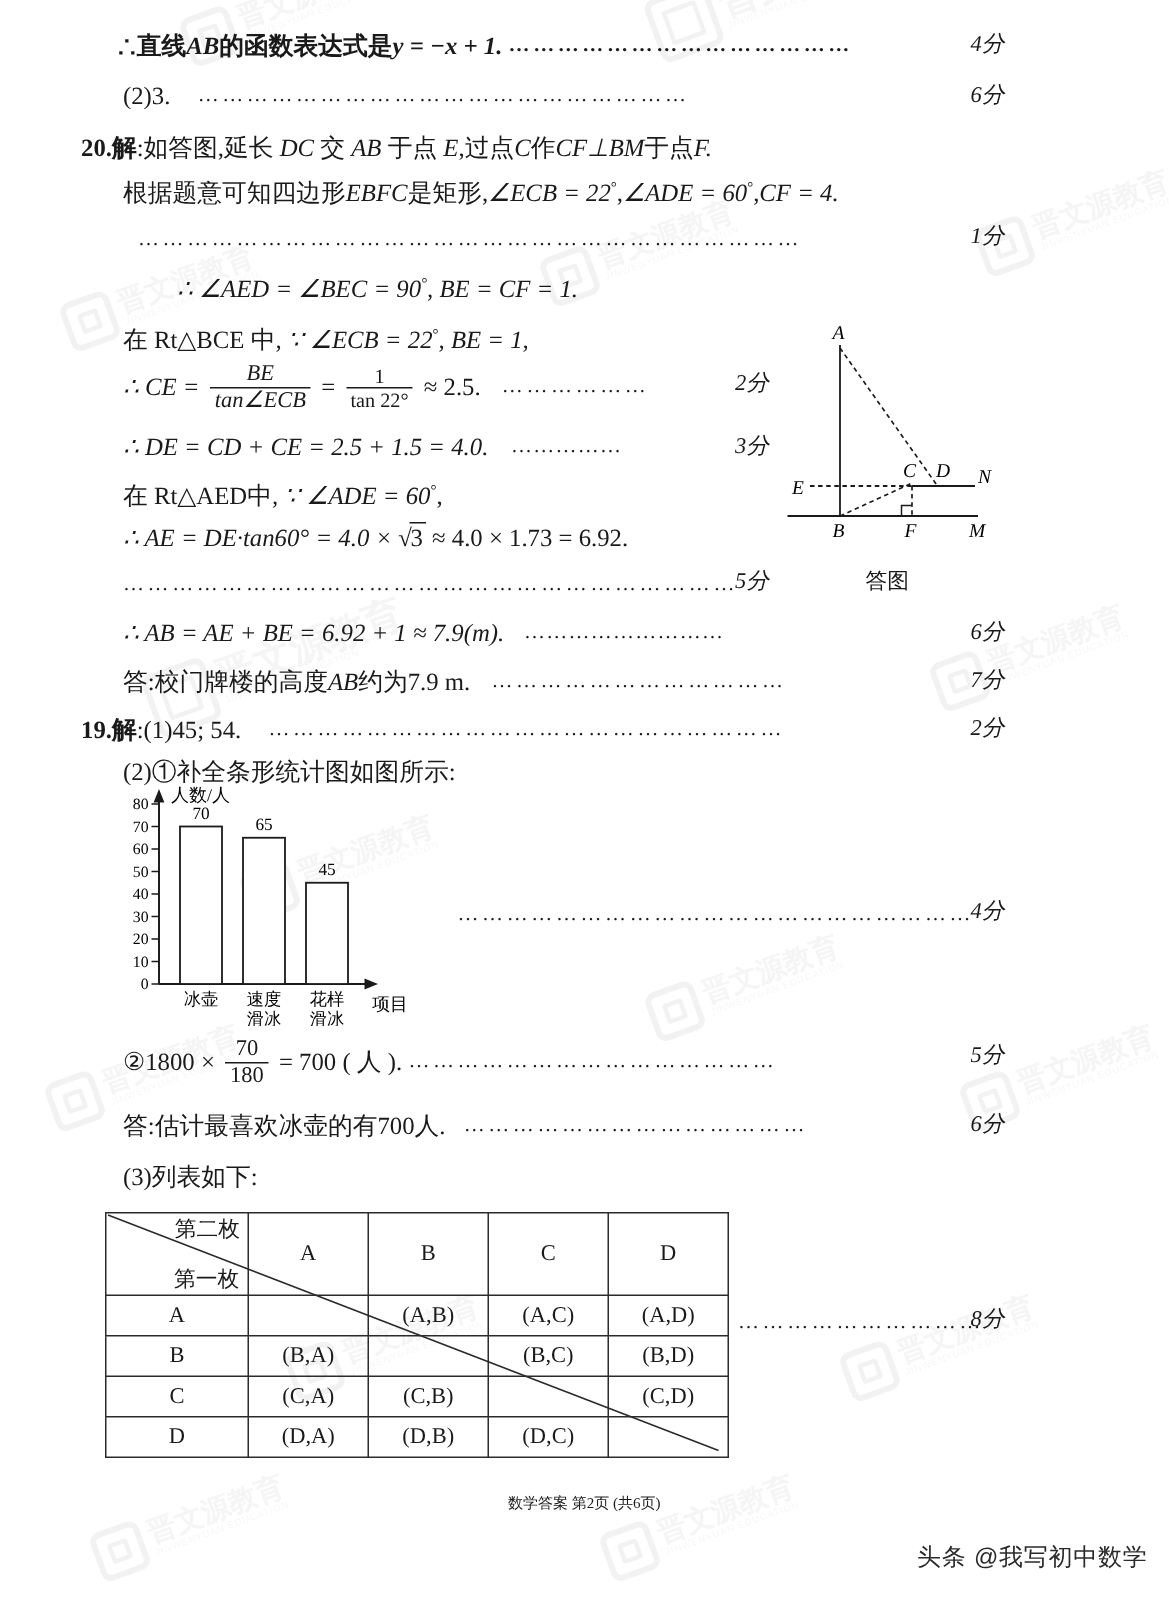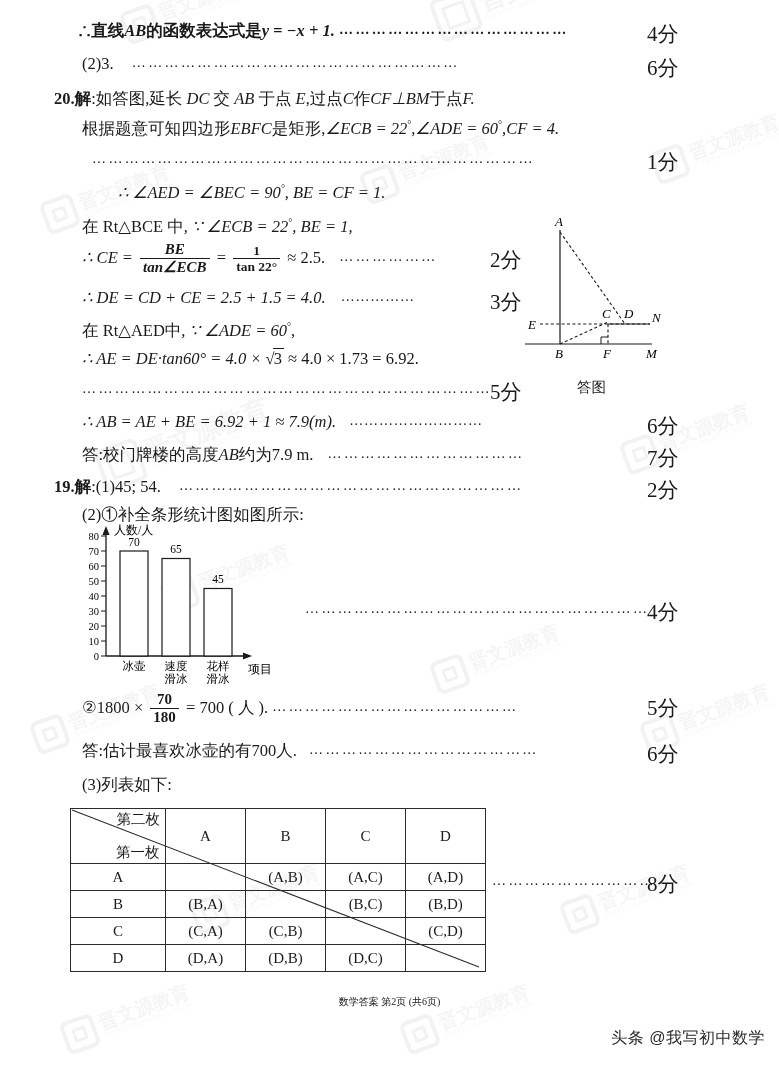--- a/index.html
+++ b/index.html
@@ -78,36 +78,36 @@
   .ital { font-style: italic; font-family: "Liberation Serif", serif; }
   .cjk { font-family: "Liberation Serif", "DejaVu Serif", serif; font-style: normal; }
   .bold { font-weight: bold; }
   .dots {
     letter-spacing: 2.4px;
     font-size: 14px;
     vertical-align: 2px;
   }
   .score {
     position: absolute;
-    font-size: 21px;
+    font-size: 15px;
     z-index: 2;
     white-space: nowrap;
+    font-style: italic;
   }
   .sup { font-size: 10px; vertical-align: 6px; }
 
   
   .frac {
     display: inline-block;
     vertical-align: middle;
     text-align: center;
     line-height: 1.12;
     margin: 0 3px;
     position: relative;
     top: -1px;
-    font-weight: bold;
   }
   .frac .num { display: block; font-size: 15px; padding: 0 3px; }
   .frac .den {
     display: block;
     font-size: 15px;
     border-top: 1.1px solid #1a1a1a;
     padding: 0 3px;
     text-align: center;
   }
   .frac.small .num, .frac.small .den { font-size: 13.5px; }

